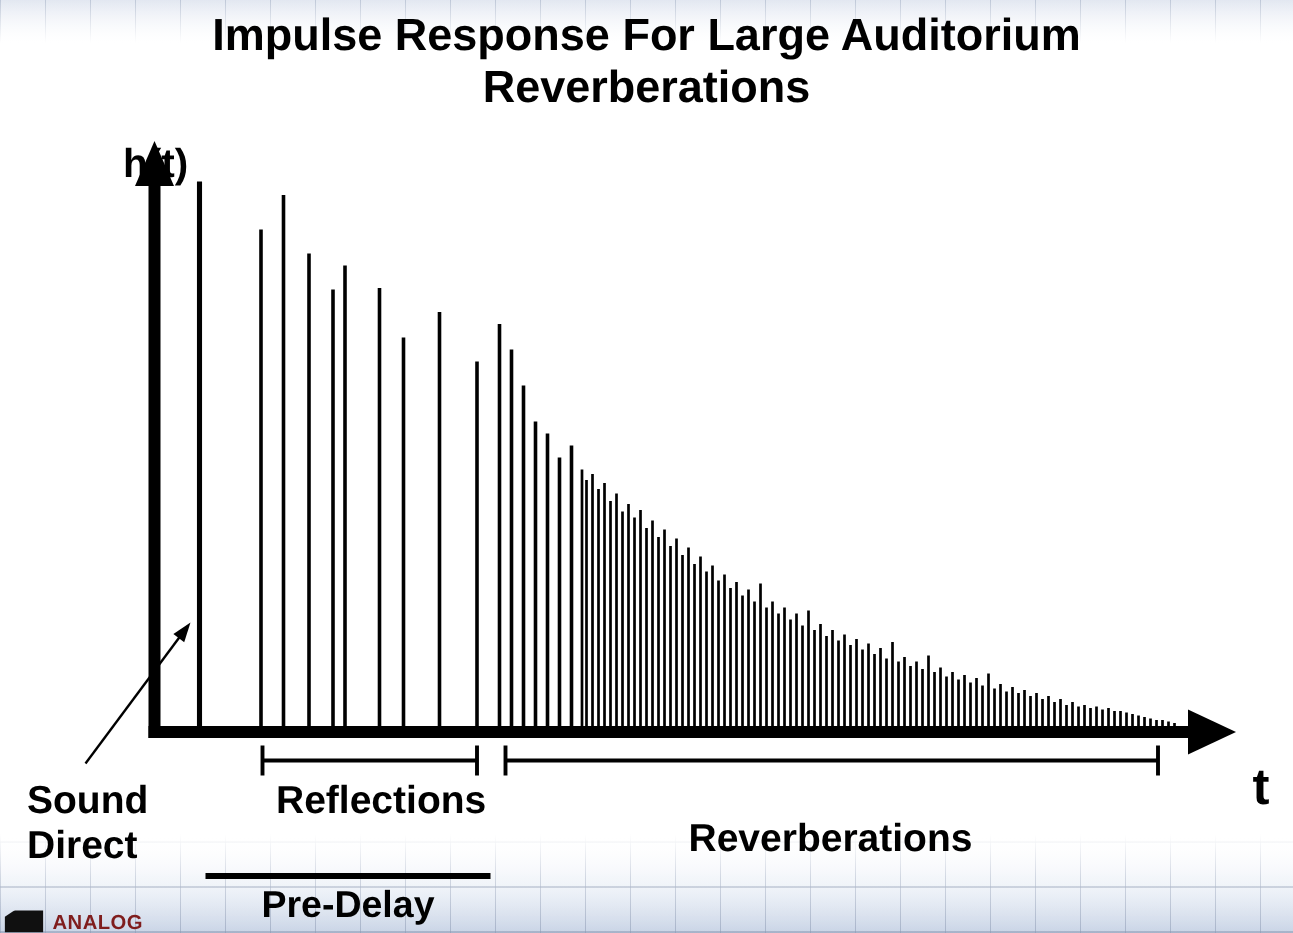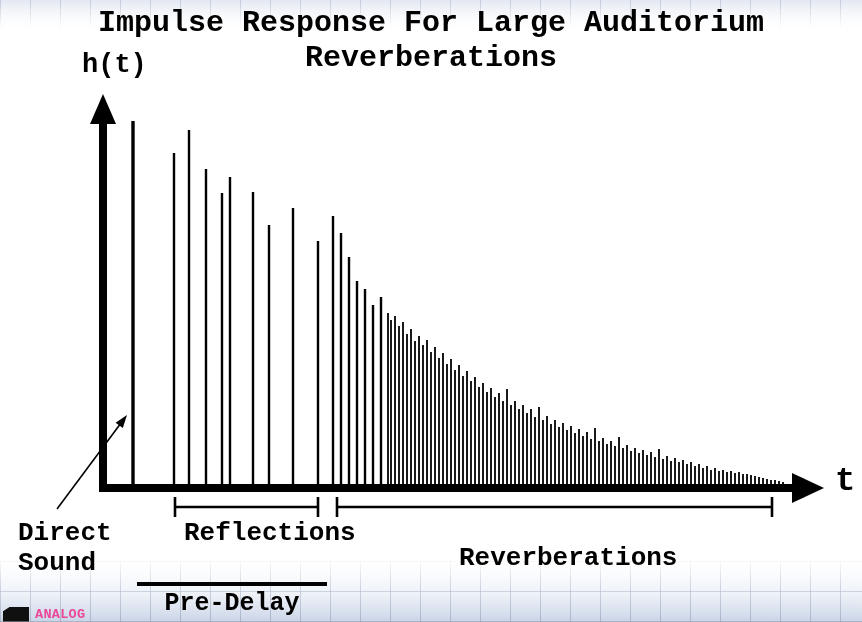--- a/index.html
+++ b/index.html
@@ -1,21 +1,21 @@
 <!DOCTYPE html>
 <html><head>
 <meta charset="utf-8">
 <style>
   html,body{margin:0;padding:0;background:#888;}
   .slide{
     position:relative;
     width:862px;height:622px;
     background:#ffffff;
     overflow:hidden;
-    font-family:Liberation Mono, monospace;
+    font-family:Liberation Sans, sans-serif;
     color:#000;
   }
   
   .top-band{
     position:absolute;left:0;top:0;right:0;height:30px;
     background:
       linear-gradient(to bottom, rgba(255,255,255,0) 0, rgba(255,255,255,.55) 55%, #ffffff 96%),
       repeating-linear-gradient(90deg, rgba(148,162,186,.45) 0 1px, rgba(0,0,0,0) 1px 30px),
       linear-gradient(to bottom, #e2e7f1, #fbfcfe);
   }
@@ -26,32 +26,32 @@
       linear-gradient(to bottom, #ffffff 0, rgba(255,255,255,.35) 45%, rgba(255,255,255,0) 100%),
       repeating-linear-gradient(90deg, rgba(138,152,178,.55) 0 1px, rgba(0,0,0,0) 1px 30px),
       repeating-linear-gradient(0deg, rgba(138,152,178,.55) 0 1px, rgba(0,0,0,0) 1px 30px),
       linear-gradient(to bottom, #ffffff 0, #e9eef6 55%, #c9d4e6 100%);
   }
   .plot-svg{position:absolute;left:0;top:0;}
   .title{
     position:absolute;top:6px;left:0;right:0;
     text-align:center;font-weight:700;font-size:30px;line-height:35px;
   }
-  .axis-label{position:absolute;font-weight:700;}
+  .axis-label{position:absolute;font-weight:700;margin-top:44px;}
   .y-label{left:82px;top:50px;font-size:27px;}
   .x-label{left:835px;top:462px;font-size:34px;}
   .anno{position:absolute;font-weight:700;font-size:26px;line-height:30px;}
   .anno-direct{left:18px;top:518px;}
   .anno-early{left:184px;top:518px;}
   .anno-reverb{left:459px;top:543px;}
   .predelay-rule{position:absolute;left:137px;top:582px;width:190px;height:4px;background:#000;}
   .anno-predelay{position:absolute;left:137px;top:589px;width:190px;text-align:center;font-weight:700;font-size:25px;}
   .logo{position:absolute;left:3px;bottom:0;display:flex;align-items:center;gap:6px;height:16px;}
   .logo-mark{width:26px;height:15px;background:#101010;clip-path:polygon(0 100%,0 32%,28% 0,100% 0,100% 100%);}
-  .logo-text{font-weight:700;font-size:13.5px;letter-spacing:.3px;color:#ec4899;}
+  .logo-text{font-weight:700;font-size:13.5px;letter-spacing:.3px;color:#7f1d1d;}
 </style>
 </head>
 <body>
 
 <div class="slide">
 
   <div class="top-band"></div>
   <div class="bottom-band"></div>
 
   <svg class="plot-svg" width="862" height="622" viewBox="0 0 862 622">
@@ -188,22 +188,22 @@
 
   <div class="title">
     <div>Impulse Response For Large Auditorium</div>
     <div>Reverberations</div>
   </div>
 
   <div class="axis-label y-label">h(t)</div>
   <div class="axis-label x-label">t</div>
 
   <div class="anno anno-direct">
+    <div>Sound</div>
     <div>Direct</div>
-    <div>Sound</div>
   </div>
 
   <div class="anno anno-early">
     <div>Reflections</div>
   </div>
 
   <div class="anno anno-reverb">
     <div>Reverberations</div>
   </div>
 

